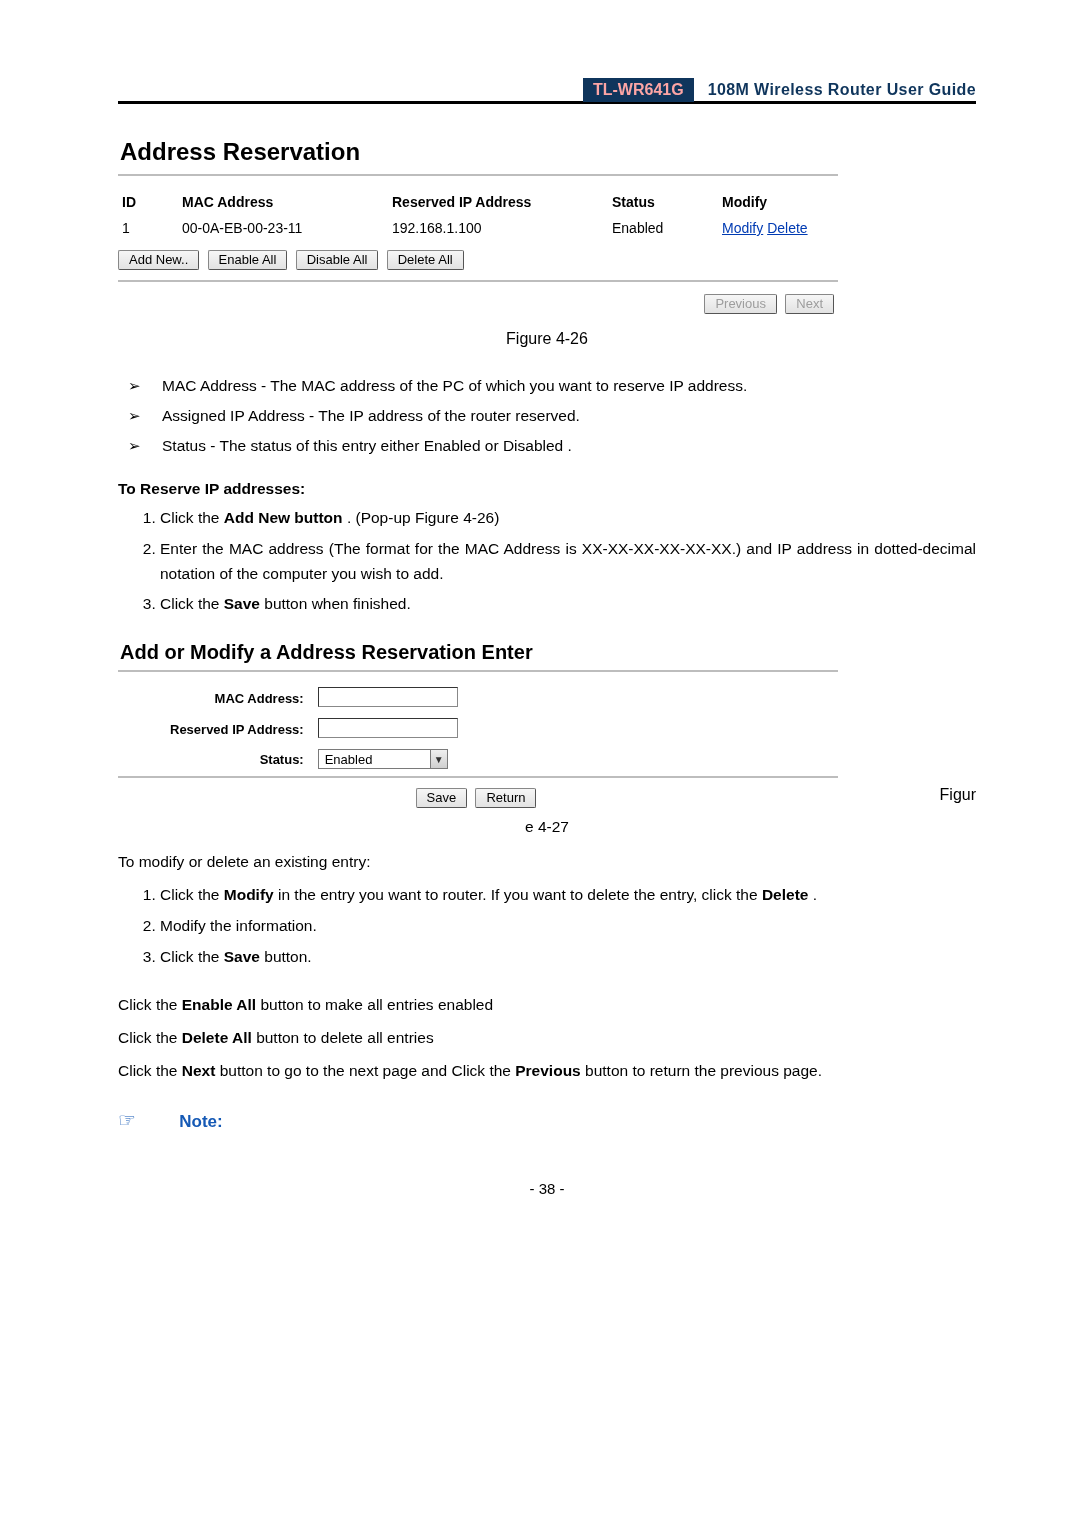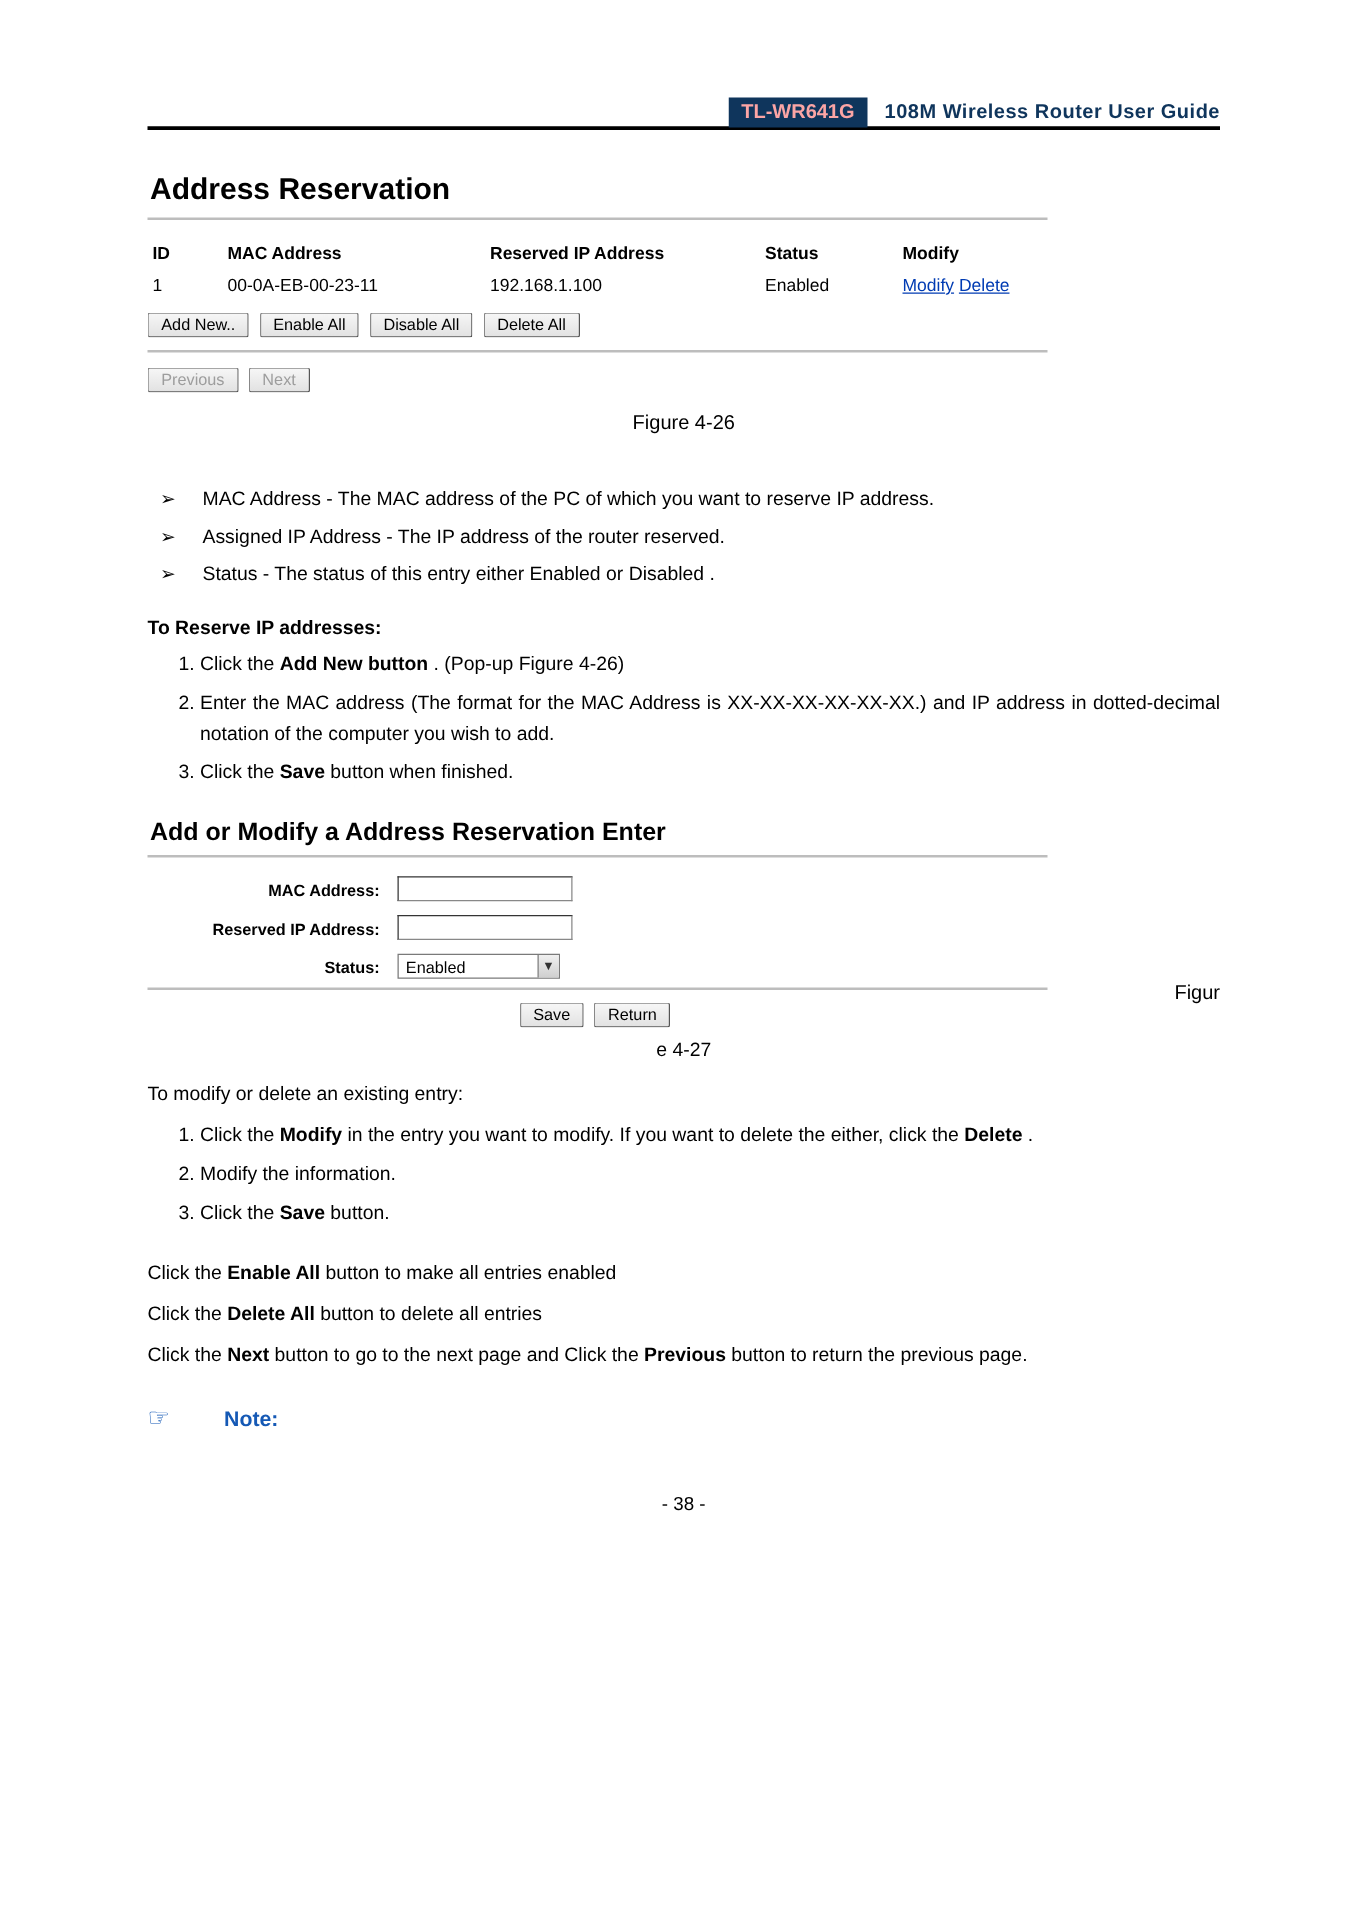--- a/index.html
+++ b/index.html
@@ -64,35 +64,35 @@
       padding: 4px 4px 6px 4px;
     }
     .tbl th { font-weight: bold; }
     .col-id     { width: 60px; text-align:center; }
     .col-mac    { width: 210px; }
     .col-ip     { width: 220px; }
     .col-status { width: 110px; }
     .col-mod    { width: 120px; }
     .link { color:#003bb3; text-decoration: underline; cursor:pointer; }
     .btn-row { margin: 8px 0 10px 0; }
-    .btn-row2 { text-align:left; margin: 12px 0 6px 0; }
+    .btn-row2 { text-align:right; margin: 12px 0 6px 0; }
     .ui-btn {
       background: linear-gradient(#f6f6f6,#e2e2e2);
       border: 1px solid #888;
       border-bottom-color:#555;
       border-right-color:#555;
       padding: 1px 10px 2px 10px;
       font-size: 13px;
       font-family: Tahoma, Arial, sans-serif;
       border-radius: 2px;
       display:inline-block;
       margin-right: 4px;
     }
     .ui-btn.disabled { color:#9d9d9d; }
-    .figcap { text-align:center; margin: 16px auto 40px auto; font-size:16px; width:720px; }
+    .figcap { text-align:center; margin: 16px auto 26px auto; font-size:16px; width:720px; }
 
     
     ul.arrows { list-style:none; padding:0; margin: 10px 0 22px 10px; }
     ul.arrows li { margin: 6px 0; line-height: 1.55; padding-left: 34px; position: relative; text-align:left; }
     ul.arrows li:before { content: "\27A2"; position:absolute; left:0; font-size:15px; color:#000; }
     ul.arrows b { font-weight: normal; }
     .sub-head { font-weight:bold; margin: 2px 0 8px 0; }
     ol.steps  { margin: 0 0 24px 14px; padding-left: 28px; }
     ol.steps li { margin: 6px 0; line-height: 1.6; text-align: justify; }
 
@@ -259,21 +259,21 @@
     </div>
   </div>
   <span class="figur-side">Figur</span>
   <div class="fig2-cap">e 4-27</div>
 
   <p class="para mt14">To modify or delete an existing entry:</p>
   <ol class="steps">
     <li>
       <span>Click the </span>
       <b>Modify</b>
-      <span> in the entry you want to modify. If you want to delete the either, click the </span>
+      <span> in the entry you want to router. If you want to delete the entry, click the </span>
       <b>Delete</b>
       <span>.</span>
     </li>
     <li>Modify the information.</li>
     <li>
       <span>Click the </span>
       <b>Save</b>
       <span> button.</span>
     </li>
   </ol>

